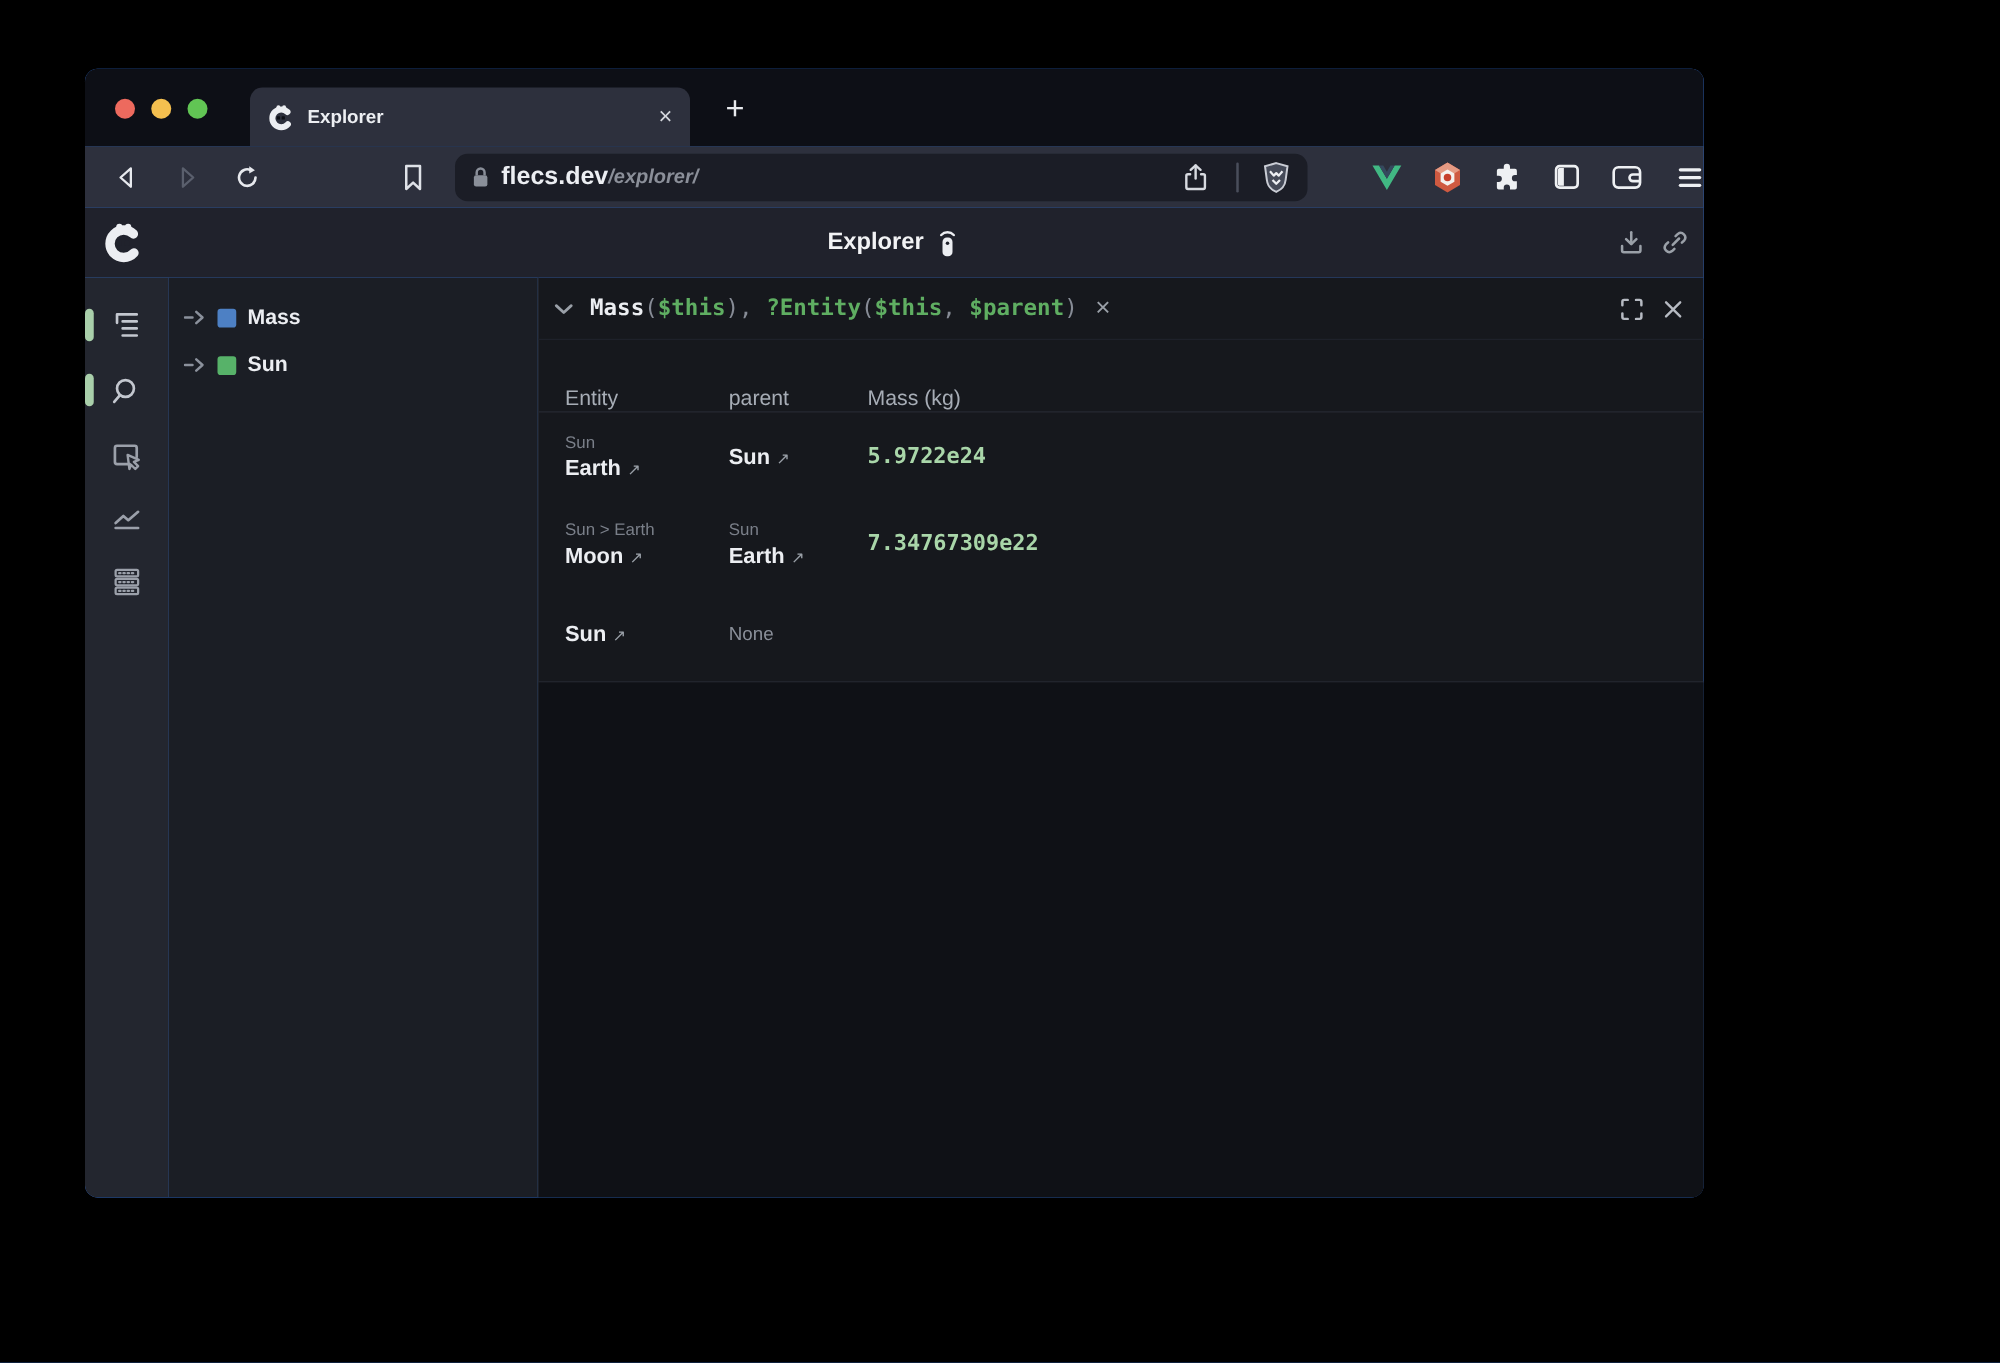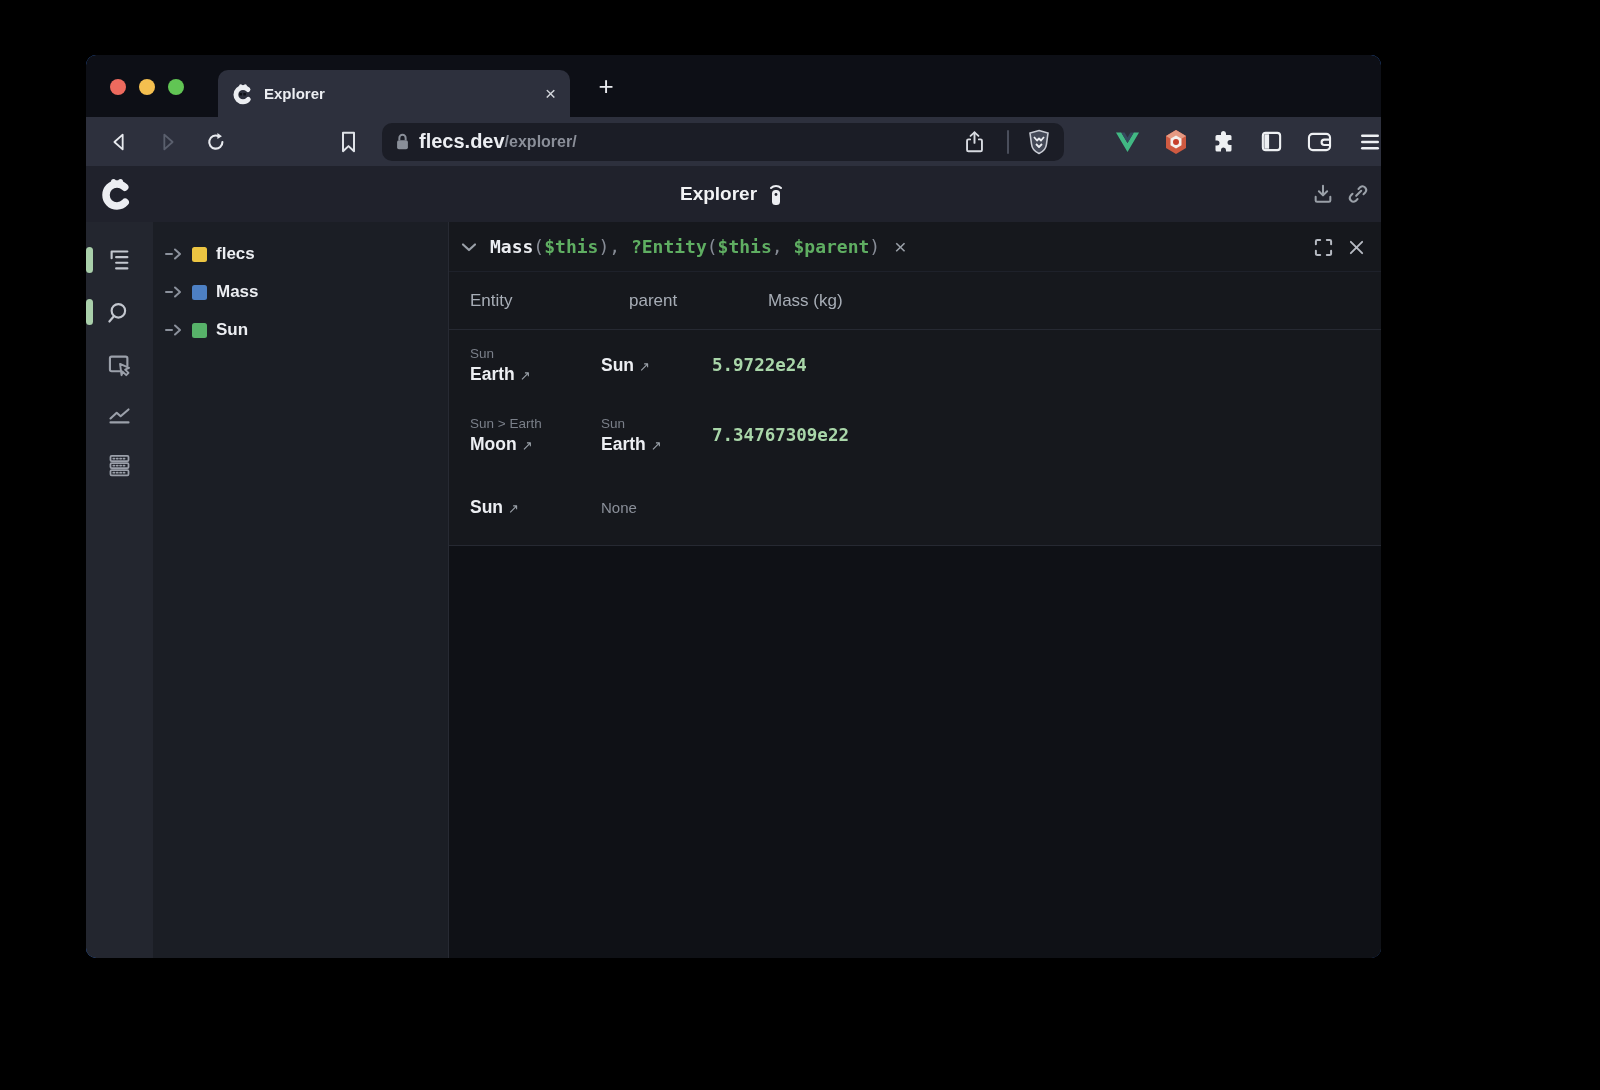--- a/index.html
+++ b/index.html
@@ -1,18 +1,18 @@
 <!DOCTYPE html>
 <html><head>
 <meta charset="utf-8">
 <style>
   * { margin:0; padding:0; box-sizing:border-box; }
   html,body { width:1600px; height:1090px; background:#000; overflow:hidden;
               font-family:"Liberation Sans", sans-serif; }
-  .window { position:absolute; left:86px; top:55px; width:1295px; height:903px;
+  .window { position:absolute; left:68px; top:55px; width:1295px; height:903px;
             border-radius:10px; overflow:hidden; background:#3b82f6;
             box-shadow:0 25px 70px rgba(0,0,0,.85); }
 
   
   .tabstrip { position:relative; height:62px; background:#0d0f16; }
   .lights { position:absolute; left:24px; top:24px; display:flex; gap:13px; }
   .light { width:16px; height:16px; border-radius:50%; }
   .light.red { background:#ed6a5e; } .light.yellow { background:#f4bf4f; } .light.green { background:#61c554; }
   .tab { position:absolute; left:132px; top:15px; width:352px; height:47px;
          background:#2d303d; border-radius:10px 10px 0 0; display:flex; align-items:center; padding:0 14px; }
@@ -20,21 +20,21 @@
   .tab-close { color:#d4d7dd; font-size:19px; line-height:1; cursor:default; }
   .newtab { position:absolute; left:505px; top:16px; width:30px; height:30px; color:#e8eaee;
             font-size:26px; font-weight:300; display:flex; align-items:center; justify-content:center; }
 
   
   .toolbar { height:49px; background:#2d303d; display:flex; align-items:center; padding-left:22px; }
   .navicon { display:flex; align-items:center; justify-content:center; flex:0 0 auto; }
   .urlbar { margin-left:24px; width:773px; height:38px; background:#1b1d26; border-radius:10px;
             display:flex; align-items:center; padding:0 13px; }
   .url-host { color:#eceef2; font-size:20px; font-weight:700; margin-left:9px; }
-  .url-path { color:#8b8f99; font-size:16px; font-weight:700; }
+  .url-path { color:#8b8f99; font-size:16px; font-weight:700;font-style:italic; }
   .url-spacer { flex:1; }
   .vsep { width:2px; height:24px; background:#4a4e5b; margin:0 18px 0 22px; border-radius:1px; }
   .ext { margin-left:24px; }
 
   
   .appheader { position:relative; height:56px; background:#20222c; display:flex; align-items:center; }
   .applogo { position:absolute; left:14px; top:11px; }
   .apptitle-wrap { margin:0 auto; display:flex; align-items:center; gap:8px; }
   .apptitle { color:#f2f3f5; font-size:19px; font-weight:600; }
   .appheader-right { position:absolute; right:12px; top:0; height:56px; display:flex; align-items:center; gap:13px; }
@@ -53,21 +53,21 @@
   .qpanel { flex:1; display:flex; flex-direction:column; background:#16181d; border-left:1px solid #272a33; }
   .qheader { position:relative; height:50px; display:flex; align-items:center; padding-left:11px;
              border-bottom:1px solid #1e212a; flex:0 0 auto; }
   .qtext { margin-left:12px; font-family:"DejaVu Sans Mono", monospace; font-size:18px; white-space:pre; }
   .q-id { color:#eceef2; font-weight:700; }
   .q-punct { color:#878c96; }
   .q-var { color:#5fae62; font-weight:700; }
   .q-close { color:#9aa0a8; font-size:21px; margin-left:14px; line-height:1; }
   .qheader-right { position:absolute; right:16px; top:0; height:50px; display:flex; align-items:center; gap:15px; }
 
-  .thead { display:flex; align-items:center; height:58px; padding-left:21px; border-bottom:1px solid #262932; flex:0 0 auto;gap:28px; }
+  .thead { display:flex; align-items:flex-end; height:58px; padding-left:21px; border-bottom:1px solid #262932; flex:0 0 auto; }
   .th { color:#a7adb6; font-size:17px; font-weight:400; }
   .col-entity { width:131px; flex:0 0 auto; }
   .col-parent { width:111px; flex:0 0 auto; }
   .col-mass { flex:1; }
   .trow { display:flex; align-items:center; padding-left:21px; flex:0 0 auto; }
   .crumb { color:#7a7f89; font-size:13.5px; line-height:1.35; }
   .crumb:empty { display:none; }
   .ename { color:#eceef2; font-size:17.5px; font-weight:600; line-height:1.3; }
   .link-arrow { color:#9aa0a8; font-size:13px; font-weight:400; margin-left:5px; }
   .none { color:#8a8f99; font-size:15px; font-weight:400; }
@@ -265,29 +265,20 @@
         <svg width="27" height="27" viewBox="0 0 24 24">
           <rect x="4" y="3.5" width="16" height="4.6" rx="1" fill="none" stroke="#9ba0aa" stroke-width="1.6"></rect>
           <rect x="4" y="9.8" width="16" height="4.6" rx="1" fill="none" stroke="#9ba0aa" stroke-width="1.6"></rect>
           <rect x="4" y="16.1" width="16" height="4.6" rx="1" fill="none" stroke="#9ba0aa" stroke-width="1.6"></rect>
           <path d="M6.5 5.8 h1 M9.5 5.8 h1 M12.5 5.8 h1 M15.5 5.8 h1 M6.5 12.1 h1 M9.5 12.1 h1 M12.5 12.1 h1 M15.5 12.1 h1 M6.5 18.4 h1 M9.5 18.4 h1 M12.5 18.4 h1 M15.5 18.4 h1" stroke="#9ba0aa" stroke-width="1.6" stroke-linecap="round"></path>
         </svg>
       </span>
     </div>
 
     <div class="treepanel">
-      <div class="tree-item">
-        <span>
-          <svg width="20" height="12" viewBox="0 0 20 12">
-              <path d="M1 6 H7 M10 1.5 L15 6 L10 10.5" fill="none" stroke="#8b919c" stroke-width="2" stroke-linecap="round" stroke-linejoin="round"></path>
-            </svg>
-        </span>
-        <span class="tree-square" style="background-color: rgb(236, 197, 66);"></span>
-        <span class="tree-label">flecs</span>
-      </div>
       <div class="tree-item">
         <span>
           <svg width="20" height="12" viewBox="0 0 20 12">
               <path d="M1 6 H7 M10 1.5 L15 6 L10 10.5" fill="none" stroke="#8b919c" stroke-width="2" stroke-linecap="round" stroke-linejoin="round"></path>
             </svg>
         </span>
         <span class="tree-square" style="background-color: rgb(77, 128, 196);"></span>
         <span class="tree-label">Mass</span>
       </div>
       <div class="tree-item">

